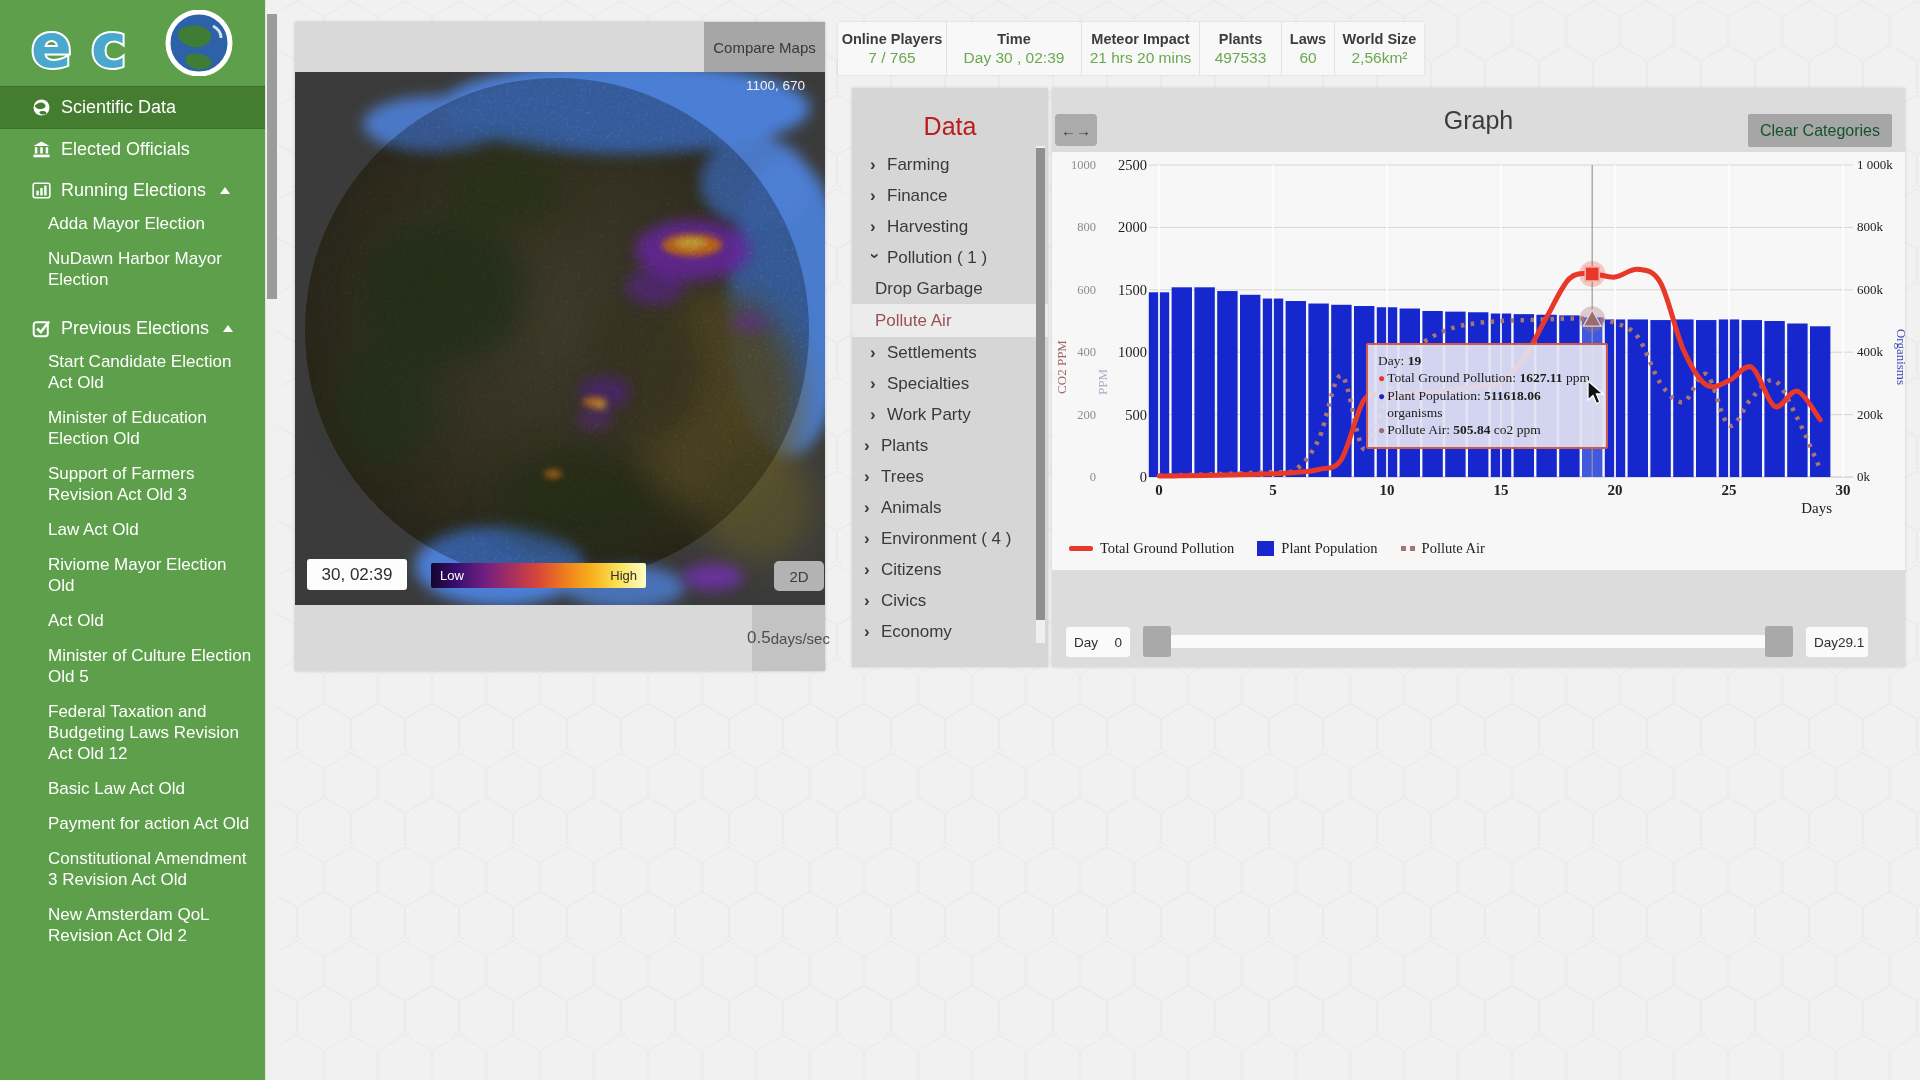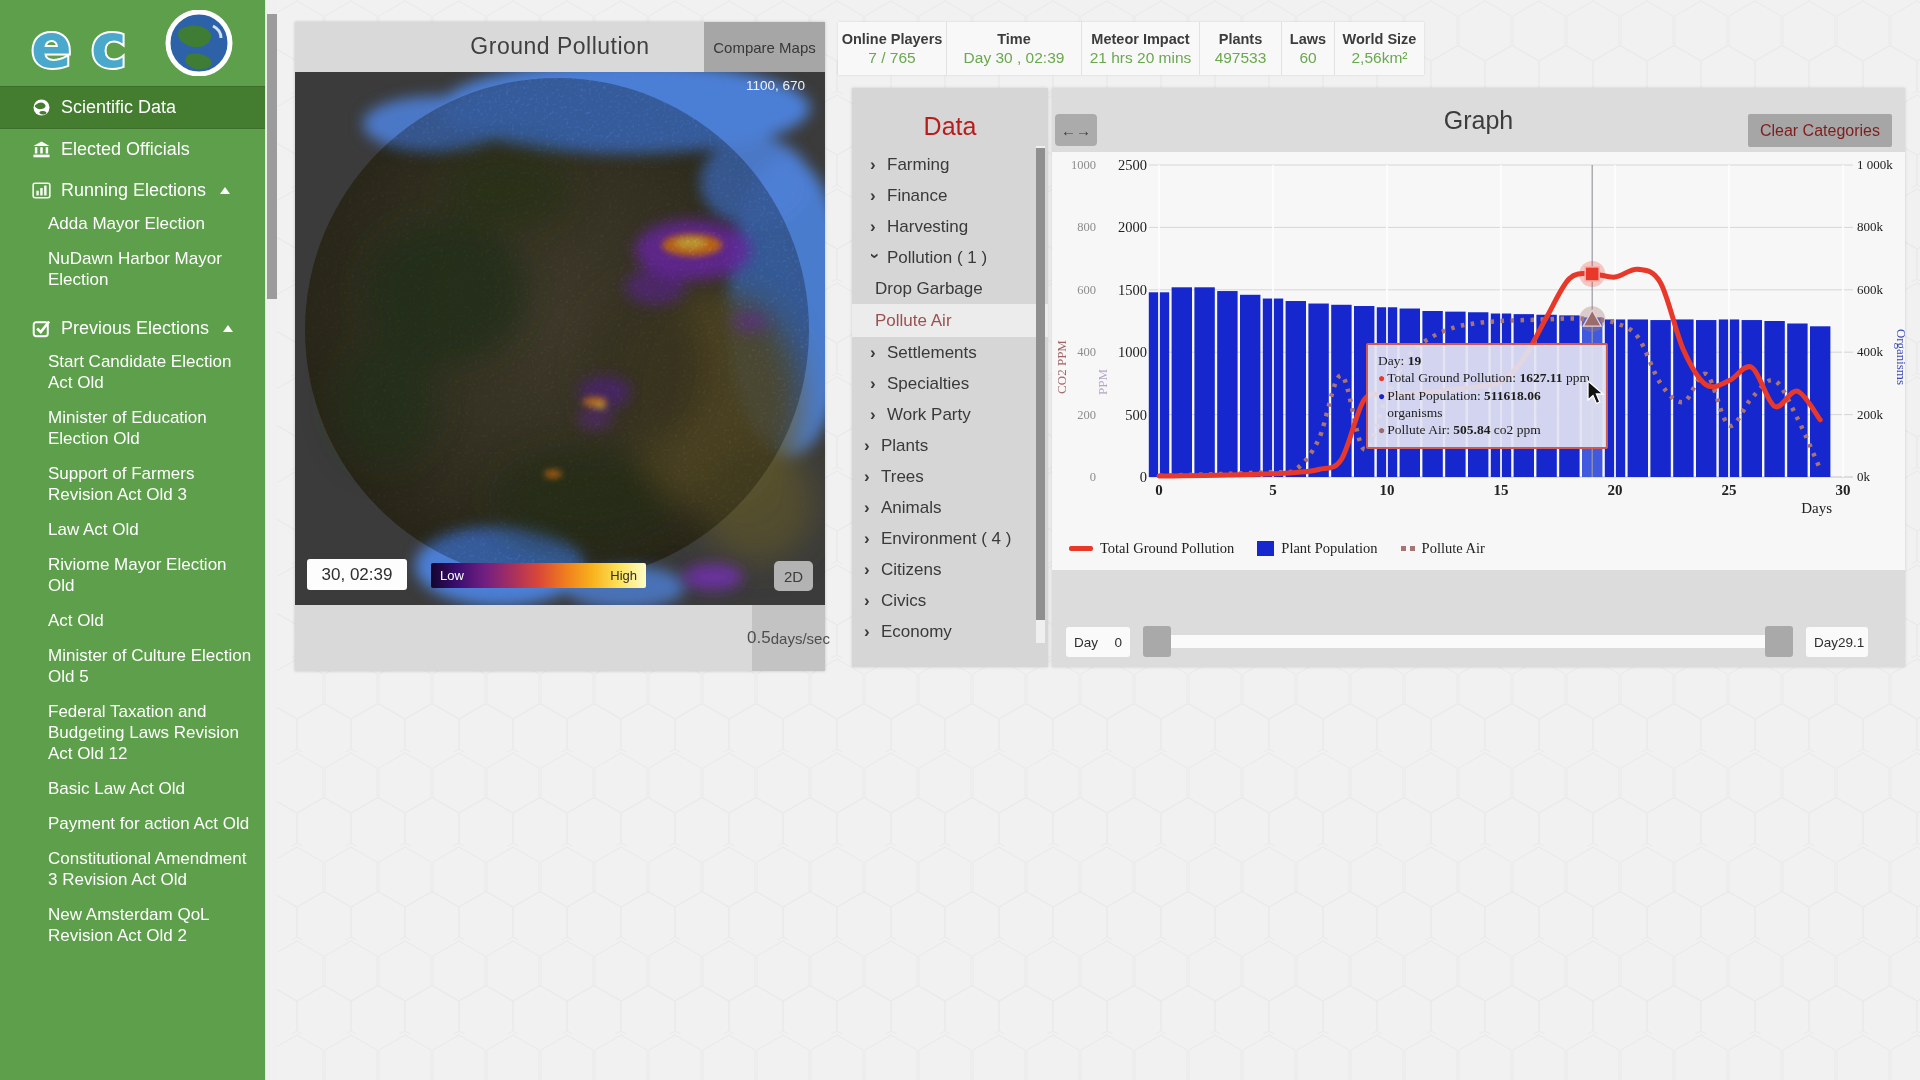--- a/index.html
+++ b/index.html
@@ -35,21 +35,21 @@
     font-family:"Liberation Sans",sans-serif; font-size:15px; color:#383838; cursor:pointer; }
   #map-art { position:absolute; left:0; top:50px; width:530px; height:533px; }
   #map-coords { position:absolute; right:20px; top:56px; color:#f2f2f2; font-size:13.5px; }
   #time-badge { position:absolute; left:12px; top:537px; width:100px; height:31px; background:#fdfdfd; border-radius:3px;
     display:flex; align-items:center; justify-content:center; font-size:17px; color:#2e2e2e; }
   #grad-bar { position:absolute; left:136px; top:541px; width:215px; height:25px; border-radius:2px;
     background:linear-gradient(to right,#14042e,#3b0f70,#711f81,#a62f60,#d94738,#f07d1e,#f8b21c,#fce35a,#fdfdc8);
     display:flex; align-items:center; justify-content:space-between; padding:0 9px; }
   #grad-low { color:#fff; font-size:13px; }
   #grad-high { color:#2e2e2e; font-size:13px; }
-  #btn-2d { position:absolute; left:479px; top:539px; width:39px; height:30px; background:#b3b3b3; border:none; border-radius:5px;
+  #btn-2d { position:absolute; left:479px; top:539px; width:50px; height:30px; background:#b3b3b3; border:none; border-radius:5px;
     font-family:"Liberation Sans",sans-serif; font-size:15px; color:#3c3c3c; cursor:pointer; }
   #map-timeline { position:absolute; left:0; top:583px; width:530px; height:66px; background:#d9d9d9; }
   #speed-box { position:absolute; left:457px; top:0px; width:73px; height:66px; background:#c3c3c3;
     display:flex; align-items:center; justify-content:center; color:#4e4e4e; }
   #speed-val { font-size:17px; }
   #speed-unit { font-size:15px; }
 
   
   #data-panel { position:absolute; left:852px; top:88px; width:196px; height:579px; background:#d6d6d6; box-shadow:0 0 3px rgba(0,0,0,.15); }
   #data-title { text-align:center; padding-top:24px; font-size:25px; font-weight:300; color:#b91c1c; }
@@ -63,21 +63,21 @@
   #data-scroll { position:absolute; right:3px; top:58px; width:9px; height:497px; background:#efefef; }
   #data-scroll .thumb { position:absolute; left:0; top:2px; width:9px; height:472px; background:#8f8f8f; }
 
   
   #graph-panel { position:absolute; left:1052px; top:88px; width:853px; height:579px; background:#f7f7f7; box-shadow:0 0 3px rgba(0,0,0,.15); }
   #graph-header { position:absolute; left:0; top:0; width:853px; height:64px; background:#dcdcdc; }
   #graph-title { position:absolute; width:100%; text-align:center; top:18px; font-size:25px; font-weight:300; color:#3c3c3c; }
   #range-btn { position:absolute; left:3px; top:26px; width:42px; height:32px; background:#ababab; border:none; border-radius:4px;
     font-size:15px; color:#3c3c3c; cursor:pointer; font-family:"Liberation Sans",sans-serif; }
   #clear-btn { position:absolute; right:13px; top:26px; height:33px; padding:0 12px; background:#a6a6a6; border:none; border-radius:2px;
-    font-size:16px; color:#7f1d1d; cursor:pointer; font-family:"Liberation Sans",sans-serif; }
+    font-size:16px; color:#14532d; cursor:pointer; font-family:"Liberation Sans",sans-serif; }
   #chart-svg { position:absolute; left:0; top:64px; }
   #legend { position:absolute; left:17px; top:452px; display:flex; align-items:center; gap:23px;
     font-family:"Liberation Serif",serif; font-size:14.5px; color:#222; }
   .lg-item { display:flex; align-items:center; gap:7px; }
   .sw-line { width:24px; height:5px; border-radius:2px; }
   .sw-rect { width:17px; height:15px; }
   .sw-dots { display:flex; gap:4px; }
   .sw-dots span { width:5px; height:5px; display:block; }
   #tooltip { position:absolute; left:314px; top:255px; width:242px; background:rgba(226,226,241,.93);
     border:2px solid #cf5a52; border-radius:2px; padding:7px 8px 8px 10px;
@@ -213,21 +213,20 @@
       <div class="stat-value">60</div>
     </div>
     <div class="stat-cell" style="width: 89px;">
       <div class="stat-label">World Size</div>
       <div class="stat-value">2,56km²</div>
     </div>
   </div>
 
 <div id="map-panel">
   <div id="map-header">
-    <div id="map-title">Ground Pollution</div>
     <button id="compare-btn">Compare Maps</button>
   </div>
 
   <svg id="map-art" viewBox="0 0 530 533" preserveAspectRatio="none">
     <defs>
       <radialGradient id="gLand" cx="50%" cy="48%" r="55%">
         <stop offset="0%" stop-color="#564f3a"></stop>
           <stop offset="60%" stop-color="#46422e"></stop>
           <stop offset="100%" stop-color="#34311f"></stop>
       </radialGradient>

